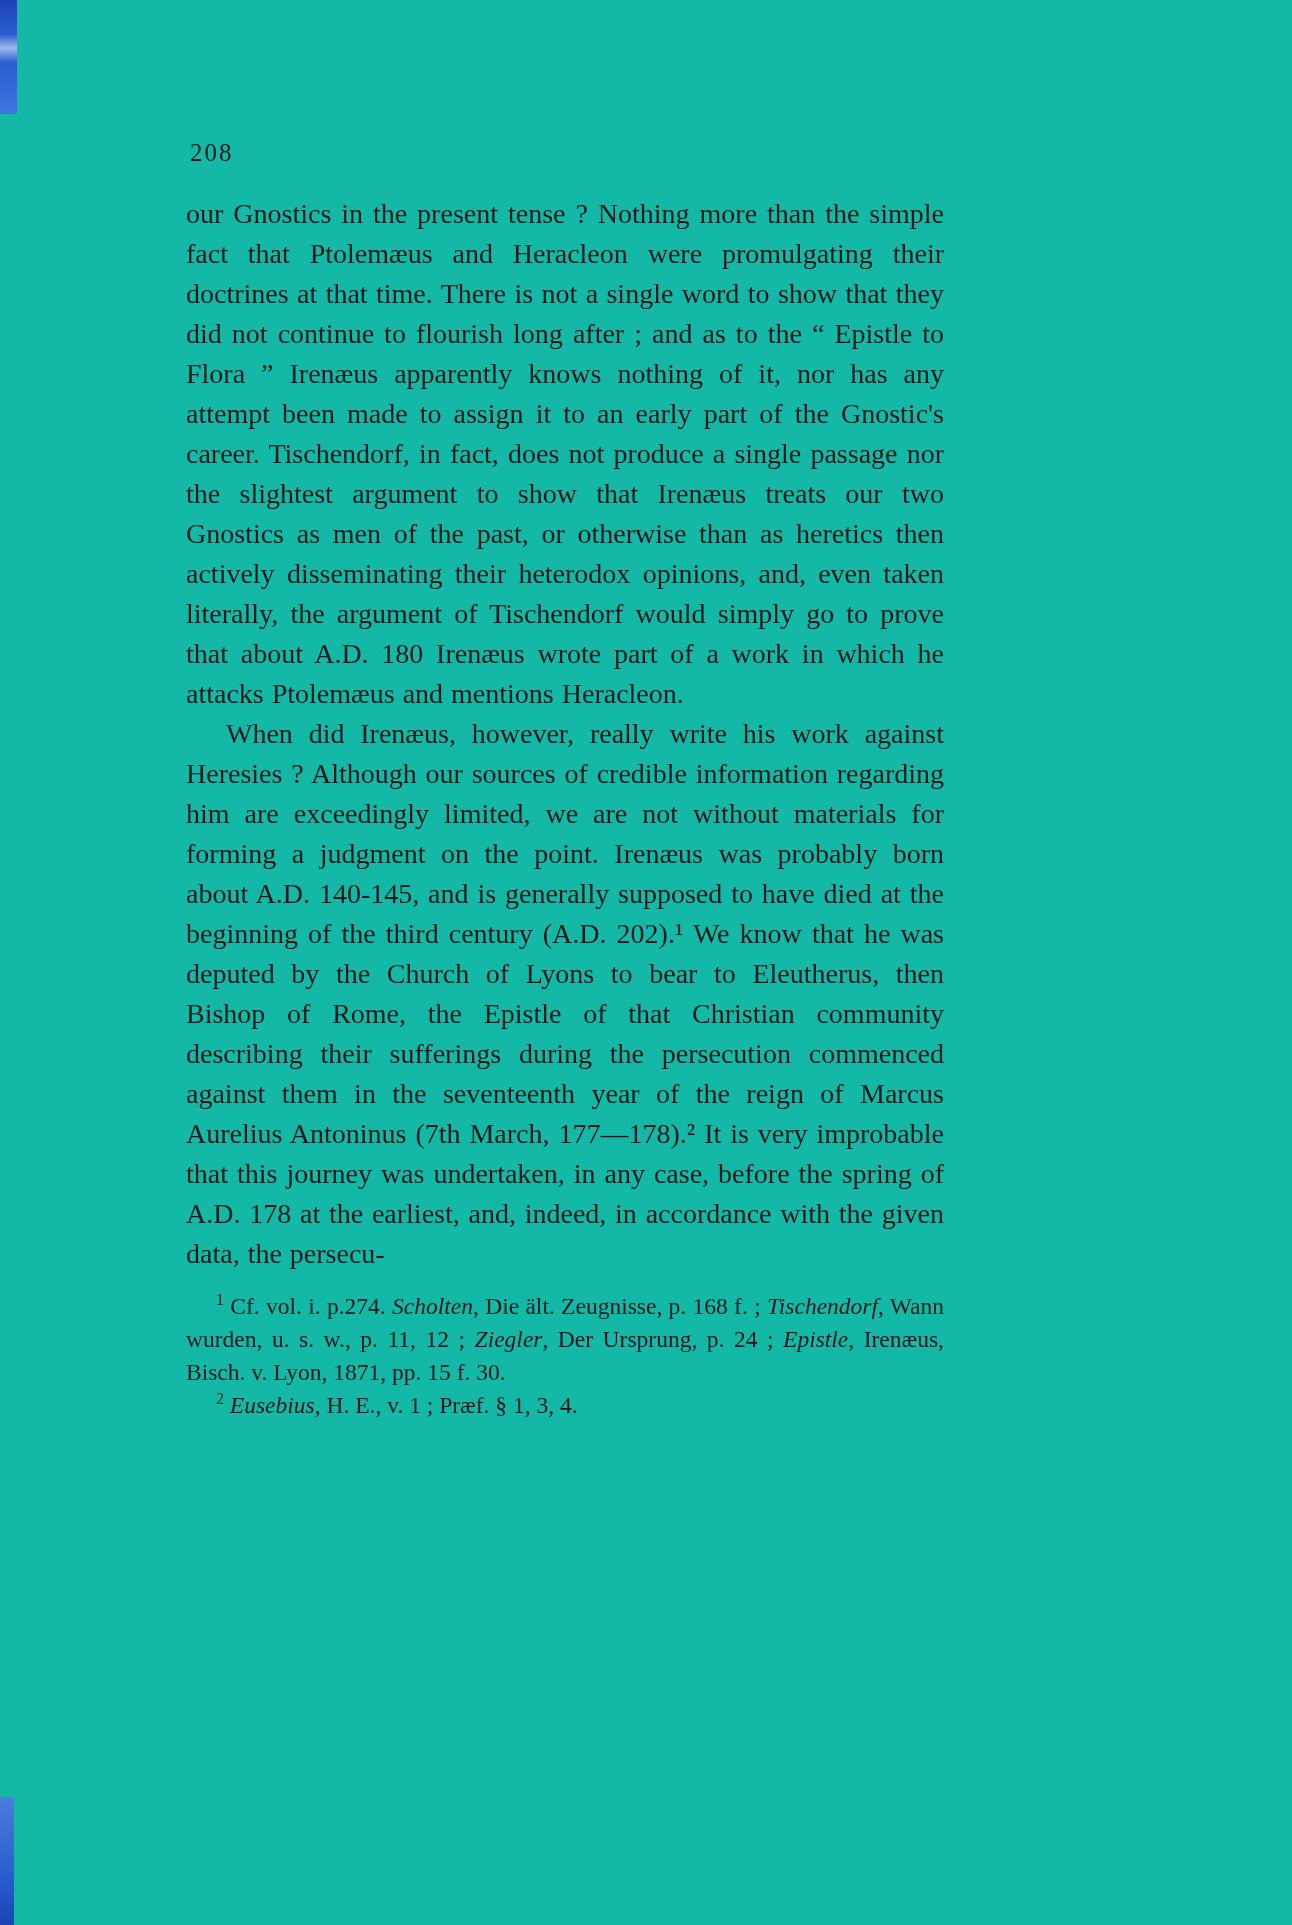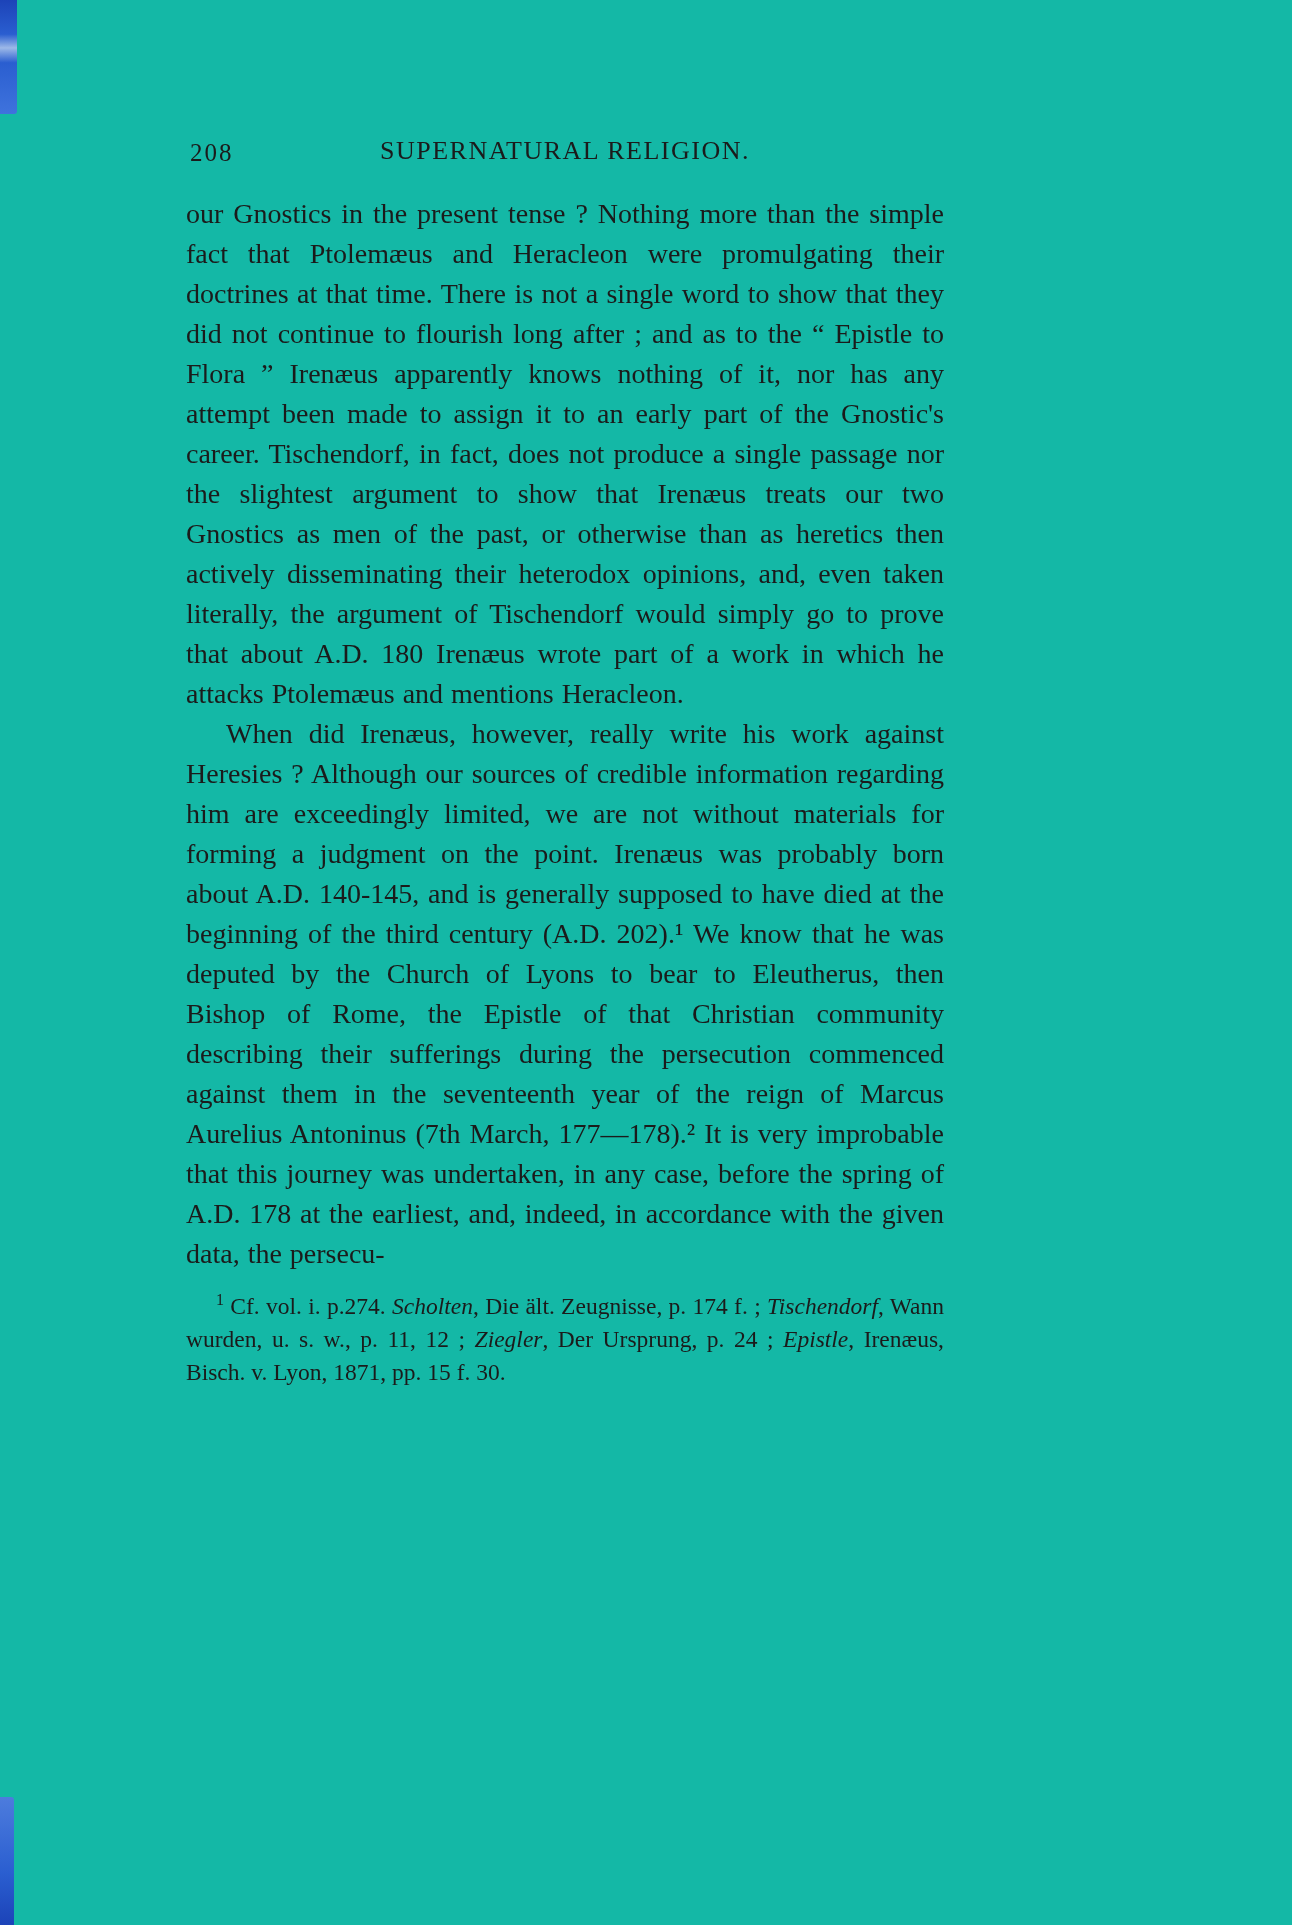--- a/index.html
+++ b/index.html
@@ -93,28 +93,29 @@
 
 <div class="page">
 
   <div class="artifact-top"></div>
   <div class="artifact-bottom"></div>
 
   <div class="content">
 
     <div class="header">
       <span class="page-number">208</span>
-      <span class="running-title">SUPERNATURAL RELIGION.</span>
     </div>
 
     <div class="body-text">
       <p class="para">our Gnostics in the present tense ?  Nothing more than the simple fact that Ptolemæus and Heracleon were promulgating their doctrines at that time.  There is not a single word to show that they did not continue to flourish long after ; and as to the “ Epistle to Flora ” Irenæus apparently knows nothing of it, nor has any attempt been made to assign it to an early part of the Gnostic's career.  Tischendorf, in fact, does not produce a single passage nor the slightest argument to show that Irenæus treats our two Gnostics as men of the past, or otherwise than as heretics then actively disseminating their heterodox opinions, and, even taken literally, the argument of Tischendorf would simply go to prove that about A.D. 180 Irenæus wrote part of a work in which he attacks Ptolemæus and mentions Heracleon.</p>
       <p class="para indent">When did Irenæus, however, really write his work against Heresies ?  Although our sources of credible information regarding him are exceedingly limited, we are not without materials for forming a judgment on the point.  Irenæus was probably born about A.D. 140-145, and is generally supposed to have died at the beginning of the third century (A.D. 202).¹  We know that he was deputed by the Church of Lyons to bear to Eleutherus, then Bishop of Rome, the Epistle of that Christian community describing their sufferings during the persecution commenced against them in the seventeenth year of the reign of Marcus Aurelius Antoninus (7th March, 177—178).²  It is very improbable that this journey was undertaken, in any case, before the spring of A.D. 178 at the earliest, and, indeed, in accordance with the given data, the persecu-</p>
     </div>
 
     <div class="footnotes">
       <p class="footnote"><sup>1</sup>
-        <span>Cf. vol. i. p.274.  </span><span class="ital">Scholten</span><span>, Die ält. Zeugnisse, p. 174 f. ; </span><span class="ital">Tischendorf</span><span>, Wann wurden, u. s. w., p. 11, 12 ; </span><span class="ital">Ziegler</span><span>, Der Ursprung, p. 24 ; </span><span class="ital">Epistle</span><span>, Irenæus, Bisch. v. Lyon, 1871, pp. 15 f. 30.</span></p>
+        <span>Cf. vol. i. p.274.  </span><span class="ital">Scholten</span><span>, Die ält. Zeugnisse, p. 168 f. ; </span><span class="ital">Tischendorf</span><span>, Wann wurden, u. s. w., p. 11, 12 ; </span><span class="ital">Ziegler</span><span>, Der Ursprung, p. 24 ; </span><span class="ital">Epistle</span><span>, Irenæus, Bisch. v. Lyon, 1871, pp. 15 f. 30.</span></p>
 
+      <p class="footnote"><sup>2</sup>
+        <span class="ital">Eusebius</span><span>, H. E., v. 1 ;  Præf. § 1, 3, 4.</span></p>
     </div>
 
   </div>
 </div>
 
 </body></html>

